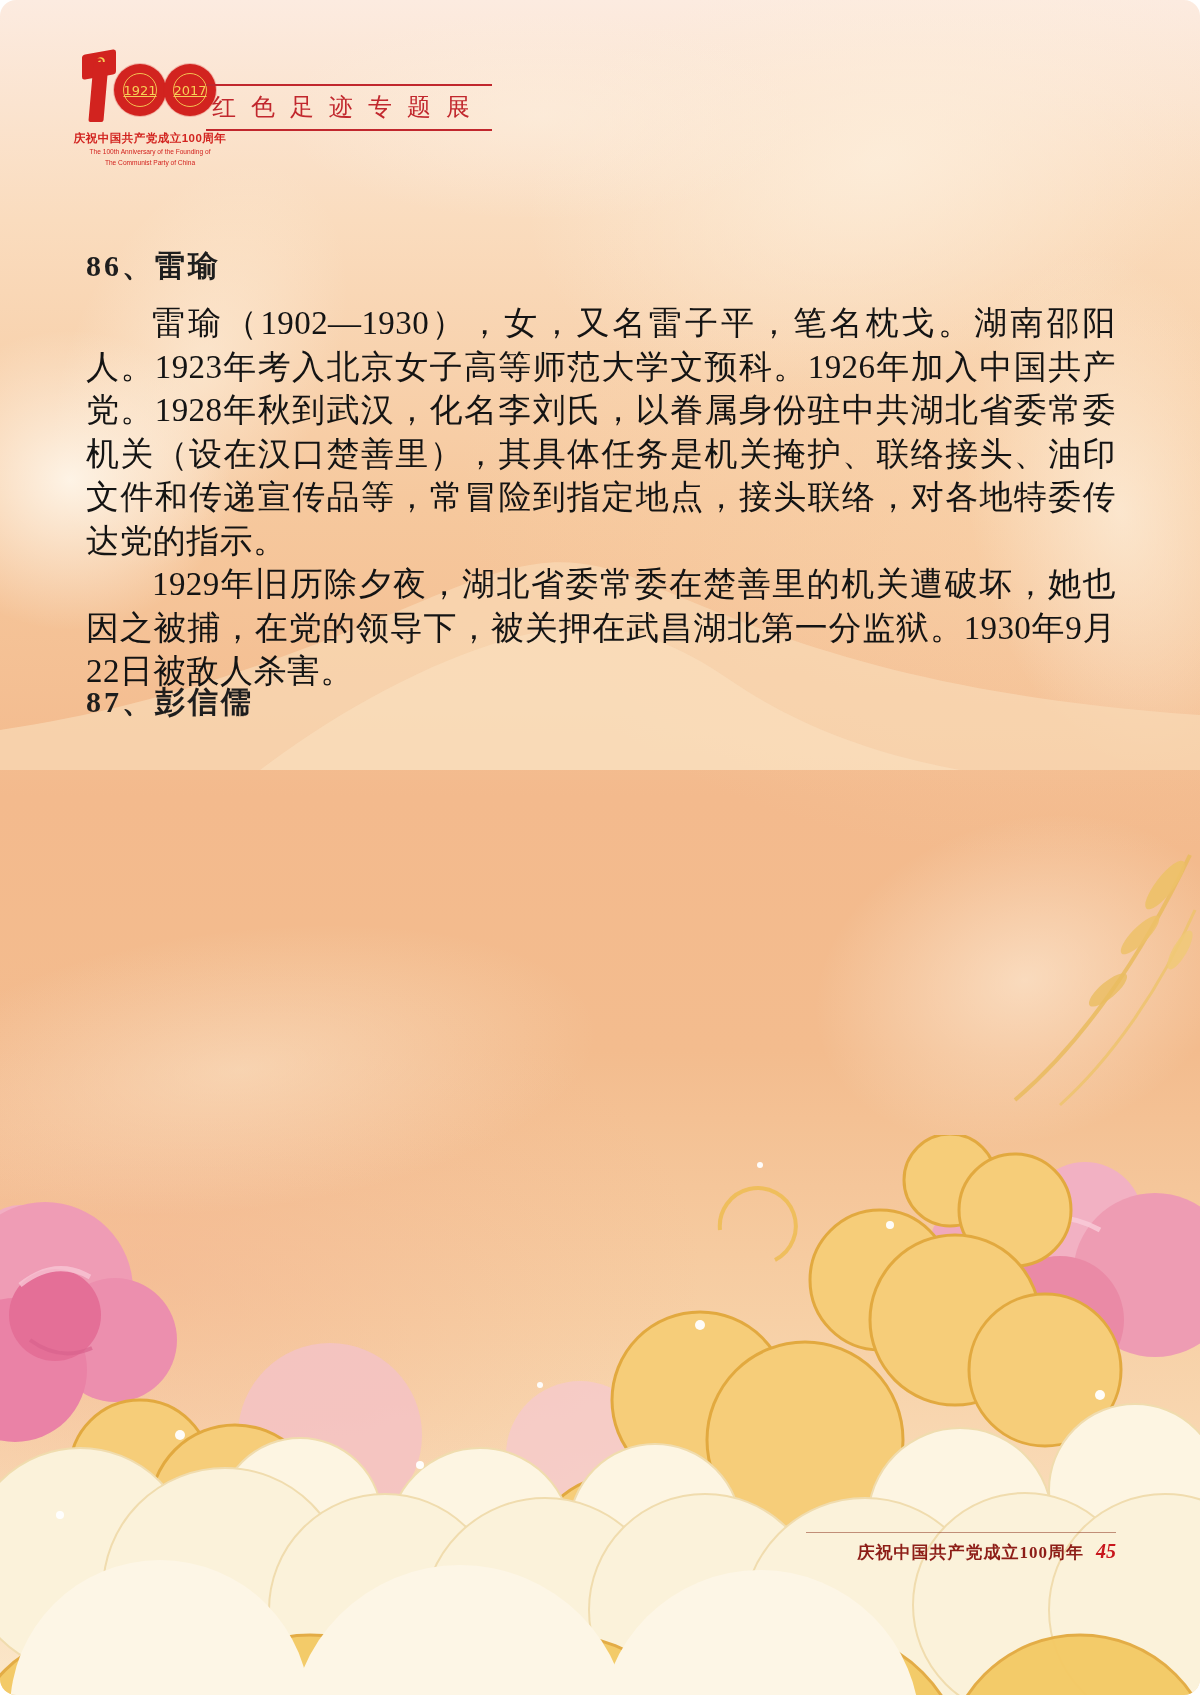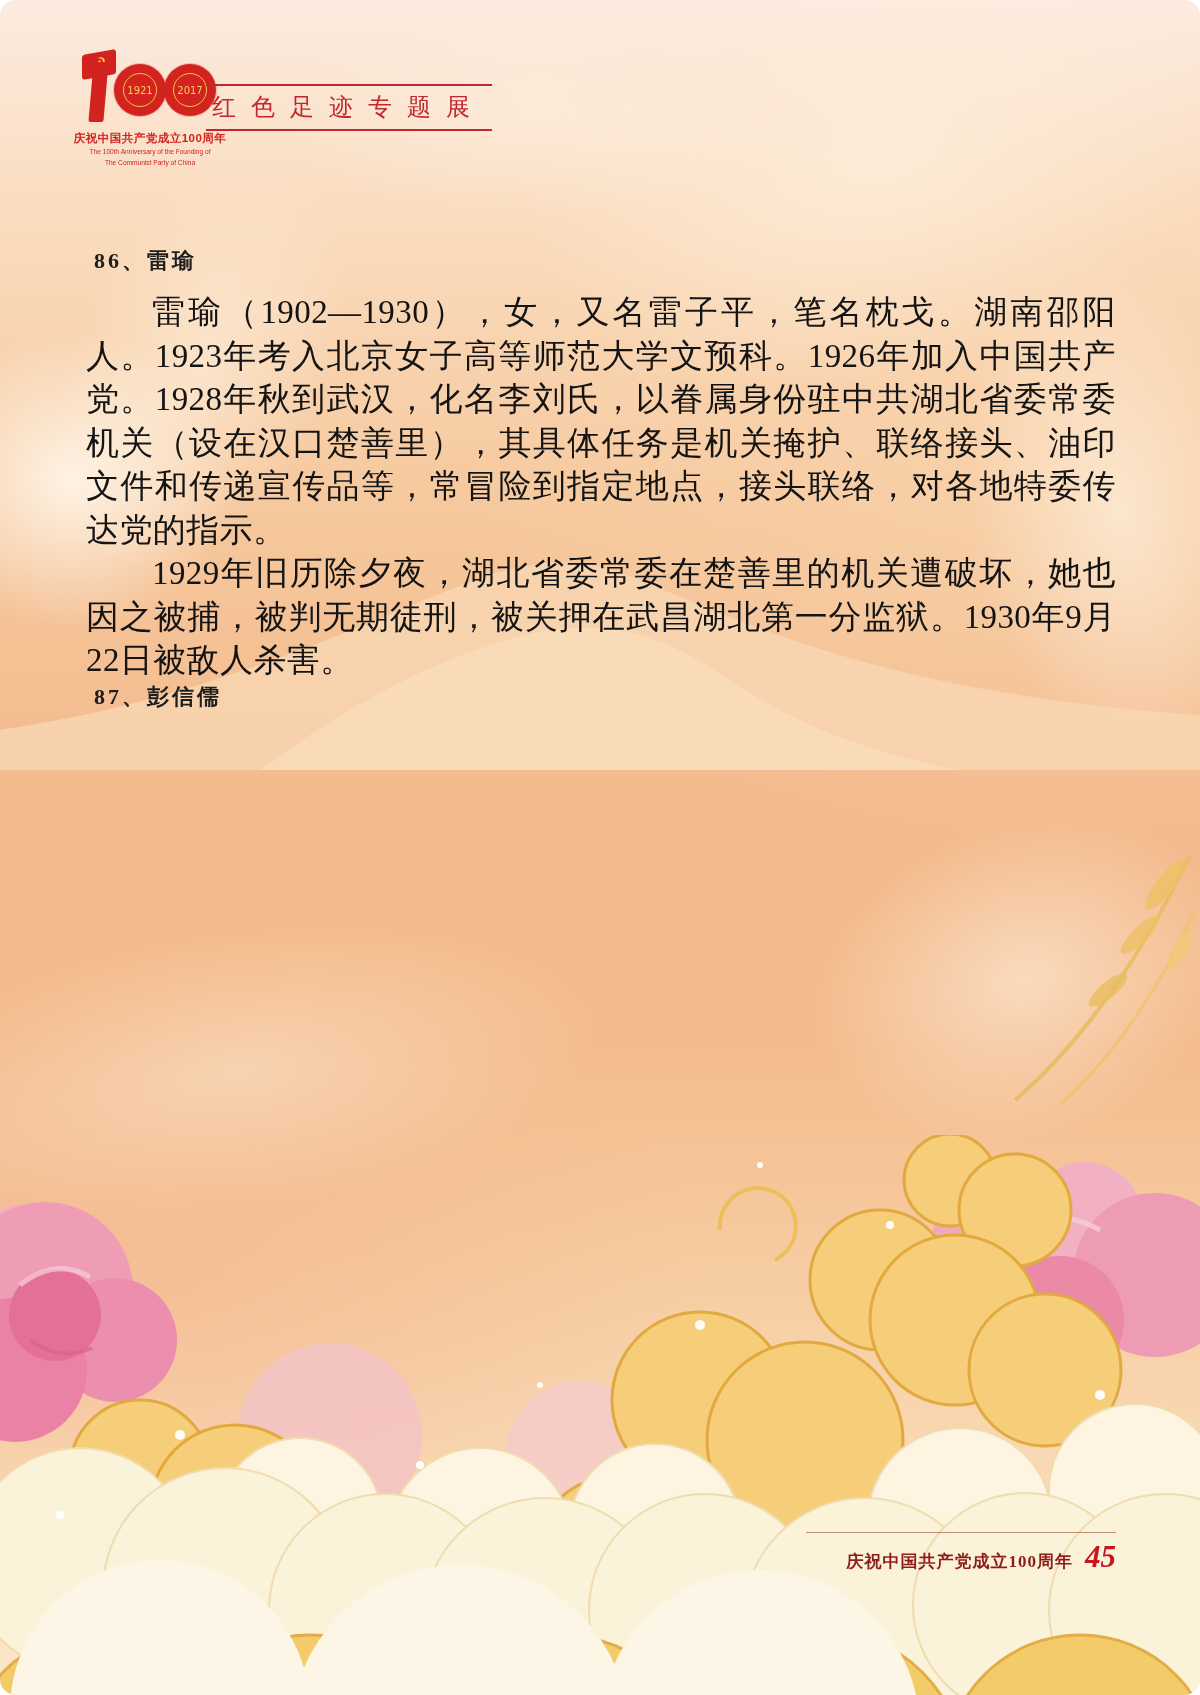--- a/index.html
+++ b/index.html
@@ -38,53 +38,53 @@
   .logo{position:absolute;left:70px;top:50px;width:160px;text-align:center;}
   .logo-num{position:relative;height:74px;width:136px;margin:0 auto;}
   .one-flag{position:absolute;left:0;top:2px;width:34px;height:25px;background:#d2231f;
             border-radius:3px;transform:skewY(-10deg);display:flex;align-items:center;justify-content:center;}
   .one-flag span{color:#f7cf56;font-size:17px;line-height:1;font-family:"DejaVu Sans",sans-serif;}
   .one-stem{position:absolute;left:9px;top:12px;width:15px;height:60px;background:#d2231f;transform:skewX(-5deg);border-radius:2px;}
   .zero{position:absolute;top:14px;width:52px;height:52px;border-radius:50%;background:#d2231f;
         display:flex;align-items:center;justify-content:center;box-shadow:0 0 0 1px rgba(210,35,31,.25);}
   .zero.z1{left:32px;}
   .zero.z2{left:82px;}
-  .zero .year{color:#f7cf56;font-size:10px;font-family:"DejaVu Sans",sans-serif;
+  .zero .year{color:#f7cf56;font-size:13px;font-family:"DejaVu Sans",sans-serif;
         border:1px solid rgba(247,207,86,.9);border-radius:50%;width:32px;height:32px;
-        display:flex;align-items:center;justify-content:center;}
+        display:flex;align-items:center;justify-content:center;text-decoration:underline;}
   .logo-cn{margin-top:7px;font-size:11.5px;font-weight:700;color:#d2231f;white-space:nowrap;
            font-family:"Liberation Sans","DejaVu Sans",sans-serif;letter-spacing:.5px;}
   .logo-en{margin-top:2px;font-size:6.6px;line-height:1.3;color:#d2231f;
            font-family:"Liberation Sans","DejaVu Sans",sans-serif;}
   .banner{position:absolute;left:206px;top:84px;width:286px;}
   .banner .rule{height:2px;background:#c1272d;}
   .banner-text{padding:5px 2px 6px 6px;font-size:24px;font-weight:400;color:#c1272d;
                letter-spacing:15px;white-space:nowrap;font-family:"Liberation Serif","DejaVu Serif",serif;}
 
   
   .content{position:absolute;left:86px;width:1030px;top:0;height:100%;}
   section{position:absolute;left:0;width:100%;}
   .sec86{top:246px;}
   .sec87{top:682px;}
   section h2{
-    margin:0 0 15px 8px;font-size:22px;font-weight:600;color:#1e1e1e;letter-spacing:3px;
+    margin:0 0 15px 0;font-size:30px;font-weight:600;color:#1e1e1e;letter-spacing:3px;
   }
   section p{
     margin:0;font-size:33px;line-height:43.5px;color:#141414;
     text-align:justify;text-indent:2em;letter-spacing:.4px;
   }
 
   
   .footer{
     position:absolute;left:806px;top:1532px;width:310px;
     border-top:1px solid rgba(146,62,40,.55);
     display:flex;align-items:baseline;justify-content:flex-end;gap:12px;padding-top:8px;
   }
   .footer-cn{font-size:17px;color:#8d1d17;letter-spacing:1px;font-weight:600;}
-  .footer-num{font-size:31px;font-weight:700;font-style:italic;color:#c8161d;line-height:1;}
+  .footer-num{font-size:20px;font-weight:700;font-style:italic;color:#c8161d;line-height:1;}
 </style>
 </head>
 <body>
 
 <div class="page">
 
   <div class="bg-base"></div>
   <div class="swirl sw1"></div>
   <div class="swirl sw2"></div>
   <div class="swirl sw3"></div>
@@ -210,21 +210,21 @@
   <div class="banner">
     <div class="rule"></div>
     <div class="banner-text">红色足迹专题展</div>
     <div class="rule"></div>
   </div>
 
   <main class="content">
     <section class="sec86">
       <h2>86、雷瑜</h2>
       <p>雷瑜（1902—1930），女，又名雷子平，笔名枕戈。湖南邵阳人。1923年考入北京女子高等师范大学文预科。1926年加入中国共产党。1928年秋到武汉，化名李刘氏，以眷属身份驻中共湖北省委常委机关（设在汉口楚善里），其具体任务是机关掩护、联络接头、油印文件和传递宣传品等，常冒险到指定地点，接头联络，对各地特委传达党的指示。</p>
-      <p>1929年旧历除夕夜，湖北省委常委在楚善里的机关遭破坏，她也因之被捕，被判无期徒刑，被关押在武昌湖北第一分监狱。1930年9月22日被敌人杀害。</p>
+      <p>1929年旧历除夕夜，湖北省委常委在楚善里的机关遭破坏，她也因之被捕，在党的领导下，被关押在武昌湖北第一分监狱。1930年9月22日被敌人杀害。</p>
     </section>
 
     <section class="sec87">
       <h2>87、彭信儒</h2>
     </section>
   </main>
 
   <footer class="footer">
     <span class="footer-cn">庆祝中国共产党成立100周年</span>
     <span class="footer-num">45</span>

